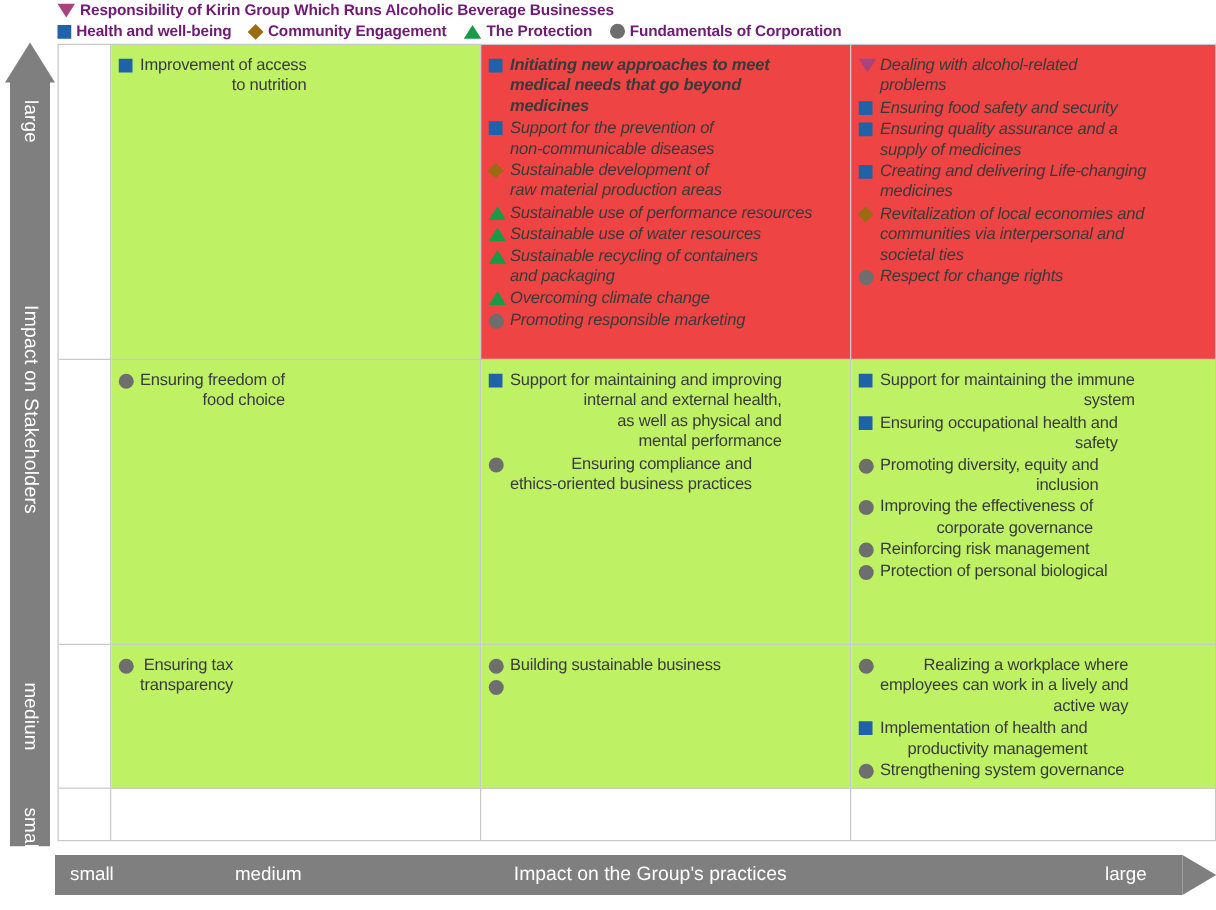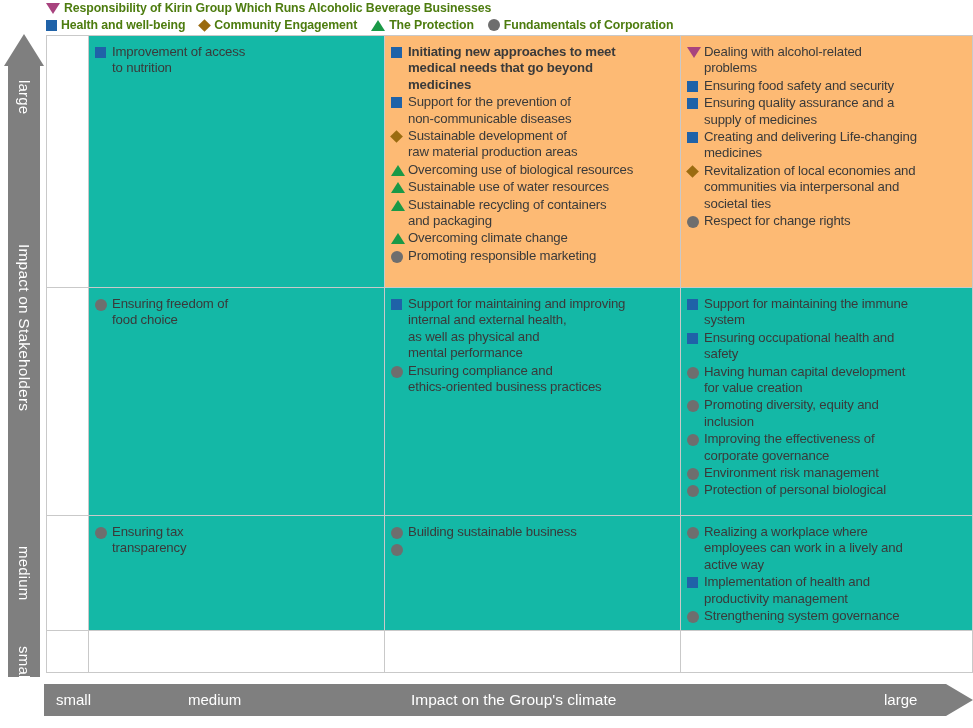--- a/index.html
+++ b/index.html
@@ -29,21 +29,21 @@
     height: 17px;
     white-space: nowrap;
   }
   .legend-item {
     display: inline-flex;
     align-items: center;
     margin-right: 14px;
   }
   .legend-label {
     font-size: 12.3px;
-    color: #4d7c0f;
+    color: #701a75;
     font-weight: bold;
     line-height: 1;
     margin-left: 4px;
     letter-spacing: -0.1px;
   }
 
   
   .mk { display: inline-block; flex: 0 0 auto; }
   .mk-square {
     width: 11px; height: 11px;
@@ -154,22 +154,22 @@
   }
   .cell {
     border-right: 1px solid #c9c9c9;
     border-bottom: 1px solid #c9c9c9;
     padding: 8px 6px 6px 6px;
     overflow: hidden;
   }
   .cell.last-col { border-right: none; }
   .cell.last-row { border-bottom: none; }
   .cell.spacer { padding: 0; }
-  .cell.hl { background: #fdba74; }
-  .cell.hl-soft { background: #14b8a6; }
+  .cell.hl { background: #ef4444; font-style: italic; }
+  .cell.hl-soft { background: #bef264; text-align: right; }
 
   .item {
     display: flex;
     align-items: flex-start;
     margin-bottom: 1px;
   }
   .item .mkwrap {
     flex: 0 0 auto;
     width: 15px;
     padding-top: 3px;
@@ -224,21 +224,21 @@
     <span class="vlabel vlabel-title">Impact on Stakeholders</span>
     <span class="vlabel vlabel-medium">medium</span>
     <span class="vlabel vlabel-small">small</span>
   </div>
 
   <div class="haxis">
     <div class="haxis-shaft"></div>
     <div class="haxis-head"></div>
     <span class="hlabel hlabel-small">small</span>
     <span class="hlabel hlabel-medium">medium</span>
-    <span class="hlabel hlabel-title">Impact on the Group's climate</span>
+    <span class="hlabel hlabel-title">Impact on the Group's practices</span>
     <span class="hlabel hlabel-large">large</span>
   </div>
 
   <div class="matrix">
 
     <div class="cell spacer"></div>
     <div class="cell hl-soft">
         <div class="item">
           <span class="mkwrap">
             <span class="mk mk-square"></span>
@@ -262,21 +262,21 @@
         <div class="item">
           <span class="mkwrap">
             <span class="mk mk-diamond"></span>
           </span>
           <span class="item-text">Sustainable development of<br>raw material production areas</span>
         </div>
         <div class="item">
           <span class="mkwrap">
             <span class="mk mk-tri-up"></span>
           </span>
-          <span class="item-text">Overcoming use of biological resources</span>
+          <span class="item-text">Sustainable use of performance resources</span>
         </div>
         <div class="item">
           <span class="mkwrap">
             <span class="mk mk-tri-up"></span>
           </span>
           <span class="item-text">Sustainable use of water resources</span>
         </div>
         <div class="item">
           <span class="mkwrap">
             <span class="mk mk-tri-up"></span>
@@ -368,39 +368,33 @@
         <div class="item">
           <span class="mkwrap">
             <span class="mk mk-square"></span>
           </span>
           <span class="item-text">Ensuring occupational health and<br>safety</span>
         </div>
         <div class="item">
           <span class="mkwrap">
             <span class="mk mk-circle"></span>
           </span>
-          <span class="item-text">Having human capital development<br>for value creation</span>
-        </div>
-        <div class="item">
-          <span class="mkwrap">
-            <span class="mk mk-circle"></span>
-          </span>
           <span class="item-text">Promoting diversity, equity and<br>inclusion</span>
         </div>
         <div class="item">
           <span class="mkwrap">
             <span class="mk mk-circle"></span>
           </span>
           <span class="item-text">Improving the effectiveness of<br>corporate governance</span>
         </div>
         <div class="item">
           <span class="mkwrap">
             <span class="mk mk-circle"></span>
           </span>
-          <span class="item-text">Environment risk management</span>
+          <span class="item-text">Reinforcing risk management</span>
         </div>
         <div class="item">
           <span class="mkwrap">
             <span class="mk mk-circle"></span>
           </span>
           <span class="item-text">Protection of personal biological</span>
         </div>
       </div>
 
     <div class="cell spacer"></div>

